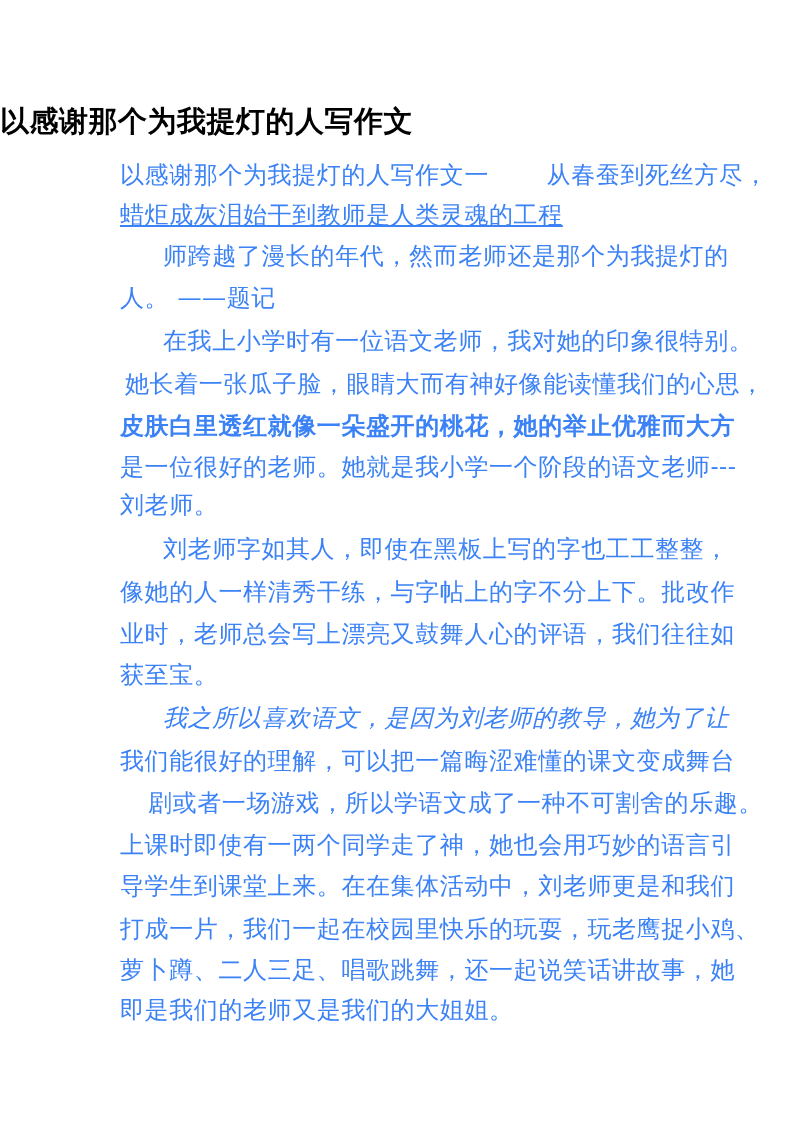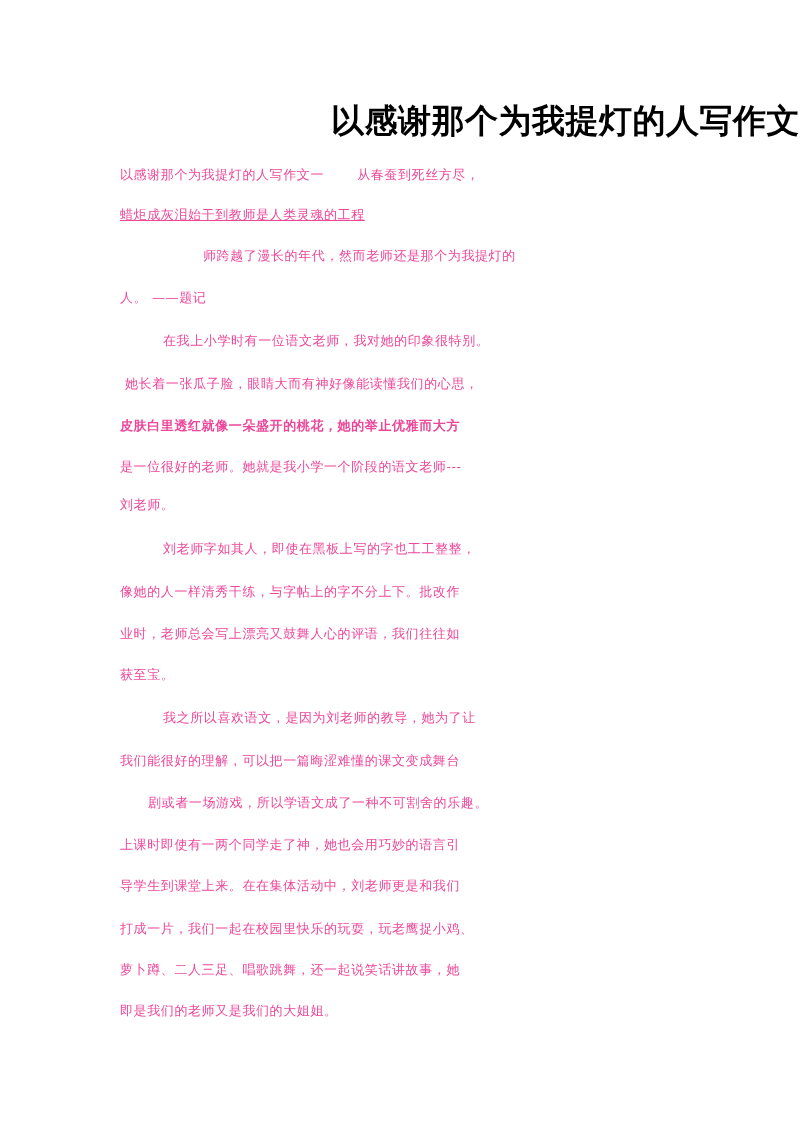--- a/index.html
+++ b/index.html
@@ -1,46 +1,46 @@
 <!DOCTYPE html>
 <html><head>
 <meta charset="utf-8">
 <style>
   html, body { margin: 0; padding: 0; background: #ffffff; }
   body { width: 800px; height: 1132px; position: relative; overflow: hidden;
          font-family: "DejaVu Serif", "Liberation Serif", serif; color: #111; }
   .page { position: absolute; left: 0; top: 0; width: 800px; height: 1132px; background: #fff; }
-  .title { position: absolute; left: 0; width: 800px; top: 98px; text-align: right;
+  .title { position: absolute; left: 0; width: 800px; top: 98px; text-align: left;
            font-family: "DejaVu Sans", "Liberation Sans", sans-serif; font-weight: bold;
-           font-size: 33px; line-height: 46px; color: #000; letter-spacing: 0.5px; }
-  .line { position: absolute; left: 120px; white-space: pre; font-size: 13px; line-height: 28px;
-          color: #ec4899; letter-spacing: 0.6px; }
+           font-size: 29px; line-height: 46px; color: #000; letter-spacing: 0.5px; }
+  .line { position: absolute; left: 120px; white-space: pre; font-size: 24px; line-height: 28px;
+          color: #3b82f6; letter-spacing: 0.6px; }
   .indent { left: 163px; }
   .shift { left: 125px; }
 </style>
 </head>
 <body>
 
 <div class="page">
   <div class="title">以感谢那个为我提灯的人写作文</div>
   <div id="body-lines">
       <div class="line" style="top: 161px;">以感谢那个为我提灯的人写作文一       从春蚕到死丝方尽，</div>
       <div class="line" style="top: 201px; text-decoration: underline;">蜡炬成灰泪始干到教师是人类灵魂的工程</div>
-      <div class="line indent" style="top: 242px; margin-left: 40px;">师跨越了漫长的年代，然而老师还是那个为我提灯的</div>
+      <div class="line indent" style="top: 242px;">师跨越了漫长的年代，然而老师还是那个为我提灯的</div>
       <div class="line" style="top: 284px;">人。 ——题记</div>
       <div class="line indent" style="top: 327px;">在我上小学时有一位语文老师，我对她的印象很特别。</div>
       <div class="line shift" style="top: 370px;">她长着一张瓜子脸，眼睛大而有神好像能读懂我们的心思，</div>
       <div class="line" style="top: 412px; font-weight: bold;">皮肤白里透红就像一朵盛开的桃花，她的举止优雅而大方</div>
       <div class="line" style="top: 453px;">是一位很好的老师。她就是我小学一个阶段的语文老师---</div>
       <div class="line" style="top: 491px;">刘老师。</div>
       <div class="line indent" style="top: 535px;">刘老师字如其人，即使在黑板上写的字也工工整整，</div>
       <div class="line" style="top: 578px;">像她的人一样清秀干练，与字帖上的字不分上下。批改作</div>
       <div class="line" style="top: 620px;">业时，老师总会写上漂亮又鼓舞人心的评语，我们往往如</div>
       <div class="line" style="top: 661px;">获至宝。</div>
-      <div class="line indent" style="top: 704px;">我之所以喜欢语文，是因为刘老师的教导，她为了让</div>
+      <div class="line indent" style="top: 704px; font-style: italic;">我之所以喜欢语文，是因为刘老师的教导，她为了让</div>
       <div class="line" style="top: 747px;">我们能很好的理解，可以把一篇晦涩难懂的课文变成舞台</div>
       <div class="line" style="top: 789px; margin-left: 28px;">剧或者一场游戏，所以学语文成了一种不可割舍的乐趣。</div>
       <div class="line" style="top: 831px;">上课时即使有一两个同学走了神，她也会用巧妙的语言引</div>
       <div class="line" style="top: 872px;">导学生到课堂上来。在在集体活动中，刘老师更是和我们</div>
       <div class="line" style="top: 915px;">打成一片，我们一起在校园里快乐的玩耍，玩老鹰捉小鸡、</div>
       <div class="line" style="top: 956px; text-align: right;">萝卜蹲、二人三足、唱歌跳舞，还一起说笑话讲故事，她</div>
       <div class="line" style="top: 998px; font-family: Liberation Mono, monospace;">即是我们的老师又是我们的大姐姐。</div>
     </div>
 </div>
 

